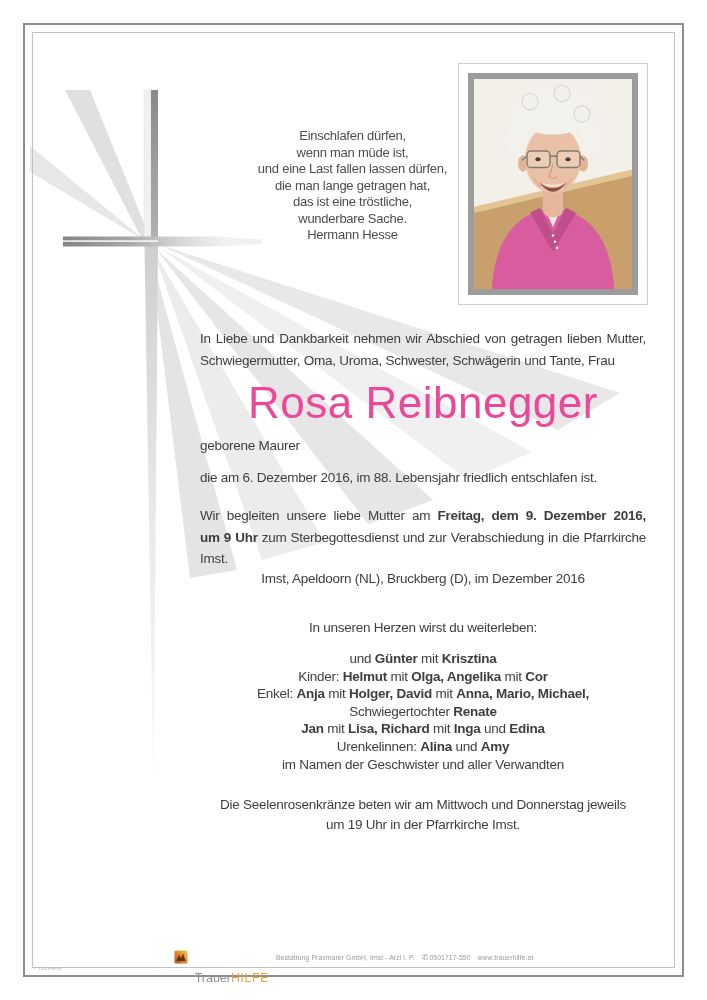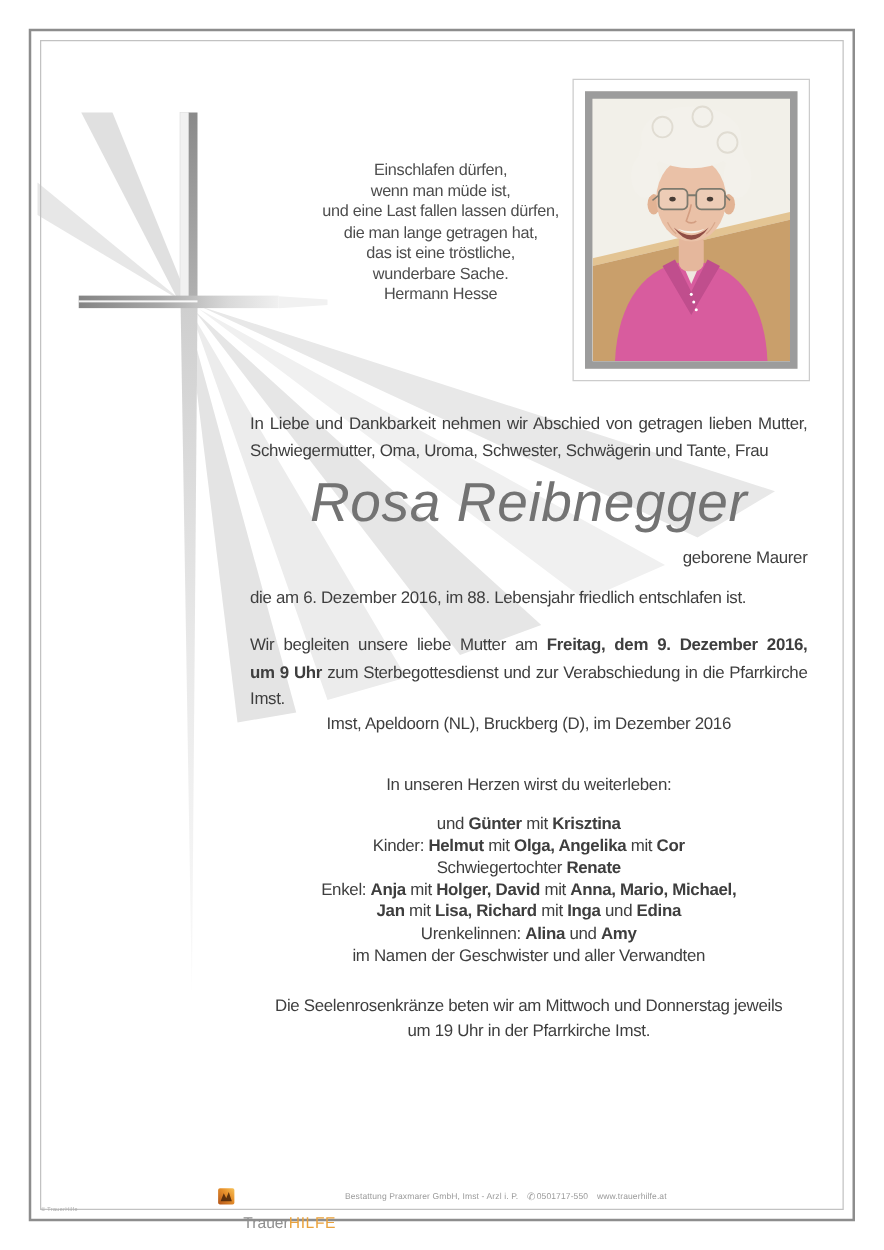--- a/index.html
+++ b/index.html
@@ -18,22 +18,22 @@
   .txt{position:absolute;letter-spacing:-0.25px;}
   .poem{left:200px;top:128px;width:305px;text-align:center;font-size:13px;
         line-height:16.5px;color:#4d4d4d;}
   .poem-attr{left:200px;top:227px;width:305px;text-align:center;font-size:13px;
         color:#4d4d4d;}
   .col{left:200px;width:446px;font-size:13.5px;line-height:21.5px;color:#3e3e3e;}
   .justify-lines > div{text-align:justify;text-align-last:justify;}
   .justify-lines > div:last-child{text-align-last:left;}
   .intro{top:328px;}
   .name{left:200px;top:378px;width:446px;text-align:center;font-size:44px;
-        font-style:italic;font-weight:300;color:#737373;letter-spacing:0.5px;}
-  .maiden{left:200px;top:438px;width:446px;text-align:right;font-size:13.5px;}
+        font-weight:300;color:#ec4899;letter-spacing:0.5px;}
+  .maiden{left:200px;top:438px;width:446px;text-align:left;font-size:13.5px;}
   .death-line{top:467px;}
   .funeral{top:505px;}
   .places{left:200px;top:571px;width:446px;text-align:center;font-size:13.5px;}
   .memory{left:200px;top:620px;width:446px;text-align:center;font-size:13.5px;}
   .family{left:170px;top:650px;width:506px;text-align:center;font-size:13.5px;
         line-height:17.6px;}
   .family > div{text-align:center;}
   .rosary{left:160px;top:795px;width:526px;text-align:center;font-size:13.5px;
         line-height:20px;}
   .footer{position:absolute;left:0;top:929px;width:707px;display:flex;
@@ -169,22 +169,22 @@
       <div><span>Imst.</span></div>
     </div>
 
   <div class="txt places">Imst, Apeldoorn (NL), Bruckberg (D), im Dezember 2016</div>
 
   <div class="txt memory">In unseren Herzen wirst du weiterleben:</div>
 
   <div class="txt family">
       <div><span>und </span><span class="b700">Günter</span><span> mit </span><span class="b700">Krisztina</span></div>
       <div><span>Kinder: </span><span class="b700">Helmut</span><span> mit </span><span class="b700">Olga, Angelika</span><span> mit </span><span class="b700">Cor</span></div>
+      <div><span>Enkel: </span><span class="b700">Anja</span><span> mit </span><span class="b700">Holger, David</span><span> mit </span><span class="b700">Anna, Mario, Michael,</span></div>
       <div><span>Schwiegertochter </span><span class="b700">Renate</span></div>
-      <div><span>Enkel: </span><span class="b700">Anja</span><span> mit </span><span class="b700">Holger, David</span><span> mit </span><span class="b700">Anna, Mario, Michael,</span></div>
       <div><span class="b700">Jan</span><span> mit </span><span class="b700">Lisa, Richard</span><span> mit </span><span class="b700">Inga</span><span> und </span><span class="b700">Edina</span></div>
       <div><span>Urenkelinnen: </span><span class="b700">Alina</span><span> und </span><span class="b700">Amy</span></div>
       <div><span>im Namen der Geschwister und aller Verwandten</span></div>
     </div>
 
   <div class="txt rosary">
       <div>Die Seelenrosenkränze beten wir am Mittwoch und Donnerstag jeweils</div>
       <div>um 19 Uhr in der Pfarrkirche Imst.</div>
     </div>
 

